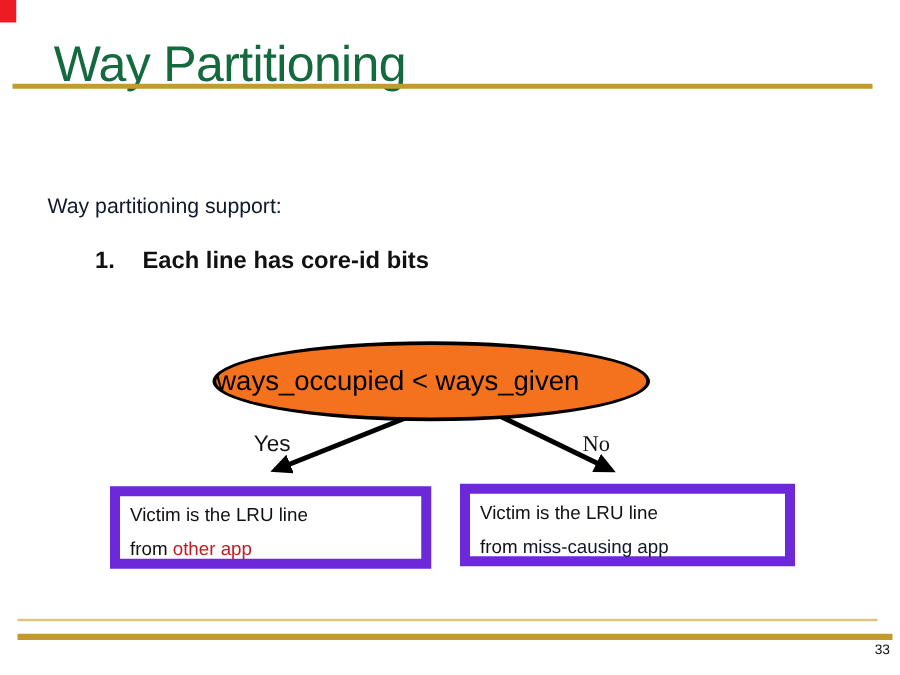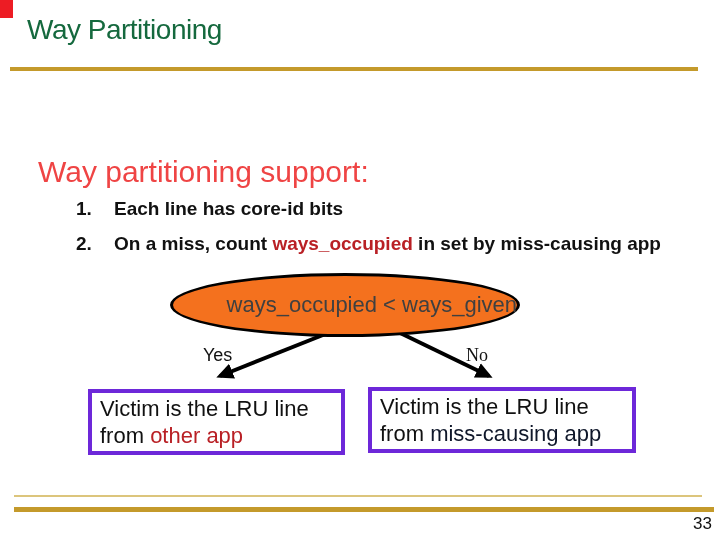--- a/index.html
+++ b/index.html
@@ -2,78 +2,75 @@
 <html><head>
 <meta charset="utf-8">
 <style>
   html,body { margin:0; padding:0; background:#fff; }
   .slide {
     position:relative; width:720px; height:540px; background:#ffffff;
     font-family:"Liberation Sans", sans-serif; overflow:hidden; color:#111;
   }
   .corner-mark { position:absolute; left:0; top:0; width:13px; height:18px; background:#ED1C24; }
   .title {
-    position:absolute; left:27px; top:14px; margin:0;
-    font-size:28px; font-weight:400; color:#15693E; letter-spacing:-0.5px; white-space:nowrap;
+    position:absolute; left:27px; top:14px; margin:16px;
+    font-size:40px; font-weight:400; color:#15693E; letter-spacing:-0.5px; white-space:nowrap;
   }
   .title-rule { position:absolute; left:10px; top:67px; width:688px; height:4px; background:#C49A2B; }
 
-  .intro { position:absolute; left:38px; top:155px; font-size:30px; color:#ef4444; white-space:nowrap; }
+  .intro { position:absolute; left:38px; top:155px; font-size:17px; color:#0f172a; white-space:nowrap; }
 
   .list-item { position:absolute; left:76px; font-size:19px; color:#111; white-space:nowrap;font-weight:bold; }
   .item1 { top:198px; }
   .item2 { top:233px; }
   .num { display:inline-block; width:38px; }
   .red { color:#B92025; }
   .green { color:#0f172a; }
 
   .arrows { position:absolute; left:0; top:0; }
 
   .ellipse {
     position:absolute; left:170px; top:273px; width:350px; height:64px;
     background:#F4711E; border:3px solid #000; border-radius:50%;
-    display:flex; align-items:center; justify-content:flex-end;
-    font-size:22px; color:#404040; box-sizing:border-box; white-space:nowrap;
+    display:flex; align-items:center; justify-content:flex-start;
+    font-size:22px; color:#000000; box-sizing:border-box; white-space:nowrap;
   }
 
   .branch-label { position:absolute; font-size:18px; color:#111; }
   .yes-label { left:203px; top:345px; }
   .no-label  { left:466px; top:345px;font-family:Liberation Serif, serif; }
 
   .box {
-    position:absolute; background:#fff; border:4px solid #6d28d9;
-    font-size:22px; color:#111; padding:2px 8px; line-height:27px;
+    position:absolute; background:#fff; border:8px solid #6d28d9;
+    font-size:15px; color:#111; padding:2px 8px; line-height:27px;
     box-sizing:border-box; white-space:nowrap;
   }
   .left-box  { left:88px;  top:389px; width:257px; height:66px; }
   .right-box { left:368px; top:387px; width:268px; height:66px; }
 
   .footer-rule-thin { position:absolute; left:14px; top:495px; width:688px; height:2px; background:#DCC57C; }
   .footer-rule { position:absolute; left:14px; top:507px; width:700px; height:5px; background:#C49A2B; }
-  .page-number { position:absolute; right:8px; top:514px; font-size:17px; color:#111; }
+  .page-number { position:absolute; right:8px; top:514px; font-size:11px; color:#111; }
 </style>
 </head>
 <body>
 
 <div class="slide">
 
   <div class="corner-mark"></div>
 
   <h1 class="title">Way Partitioning</h1>
   <div class="title-rule"></div>
 
   <div class="intro">Way partitioning support:</div>
 
   <div class="list-item item1">
     <span class="num">1.</span><span>Each line has core-id bits</span>
   </div>
 
-  <div class="list-item item2">
-    <span class="num">2.</span><span>On a miss, count </span><span class="red">ways_occupied</span><span> in set by miss-causing app</span>
-  </div>
 
   <svg class="arrows" width="720" height="540" viewBox="0 0 720 540">
     <defs>
       <marker id="ah" markerUnits="userSpaceOnUse" markerWidth="18" markerHeight="16" refX="13" refY="8" orient="auto">
         <path d="M0,0 L17,8 L0,16 z" fill="#000"></path>
       </marker>
     </defs>
     <line x1="333" y1="331" x2="220" y2="376" stroke="#000" stroke-width="4" marker-end="url(#ah)"></line>
     <line x1="396" y1="331" x2="489" y2="376" stroke="#000" stroke-width="4" marker-end="url(#ah)"></line>
   </svg>

